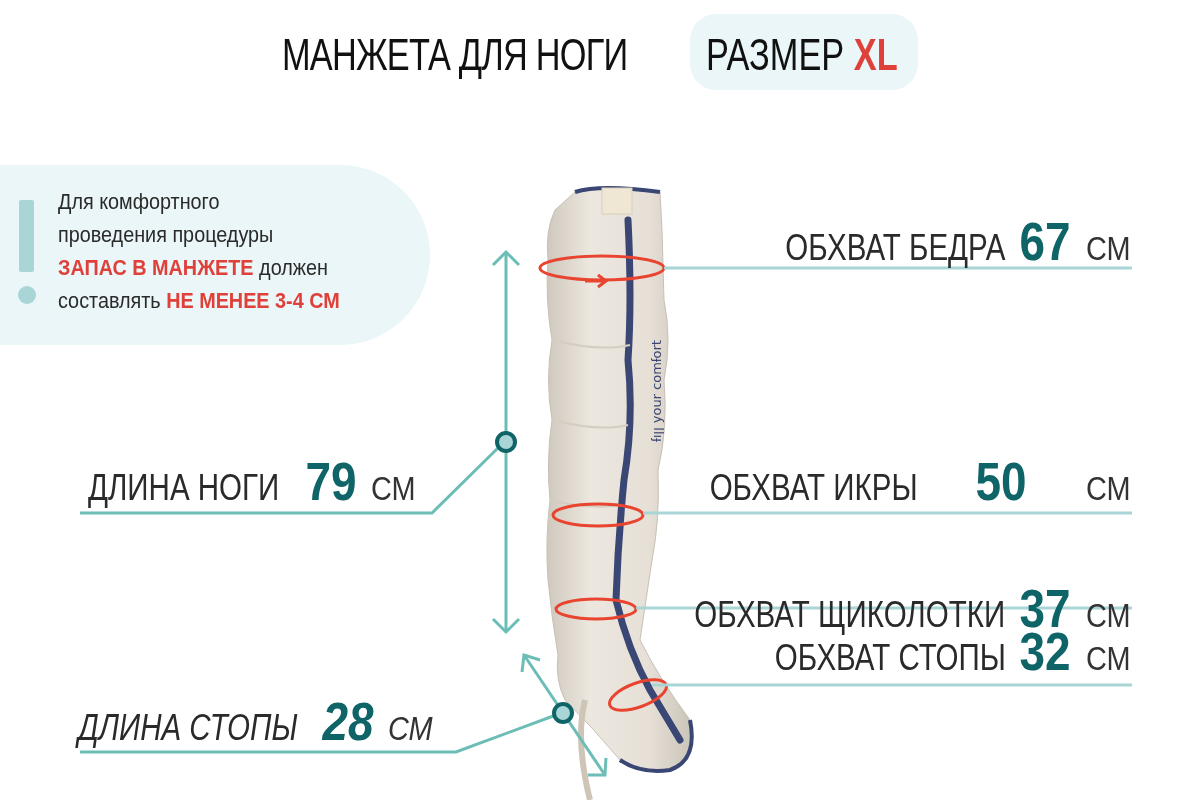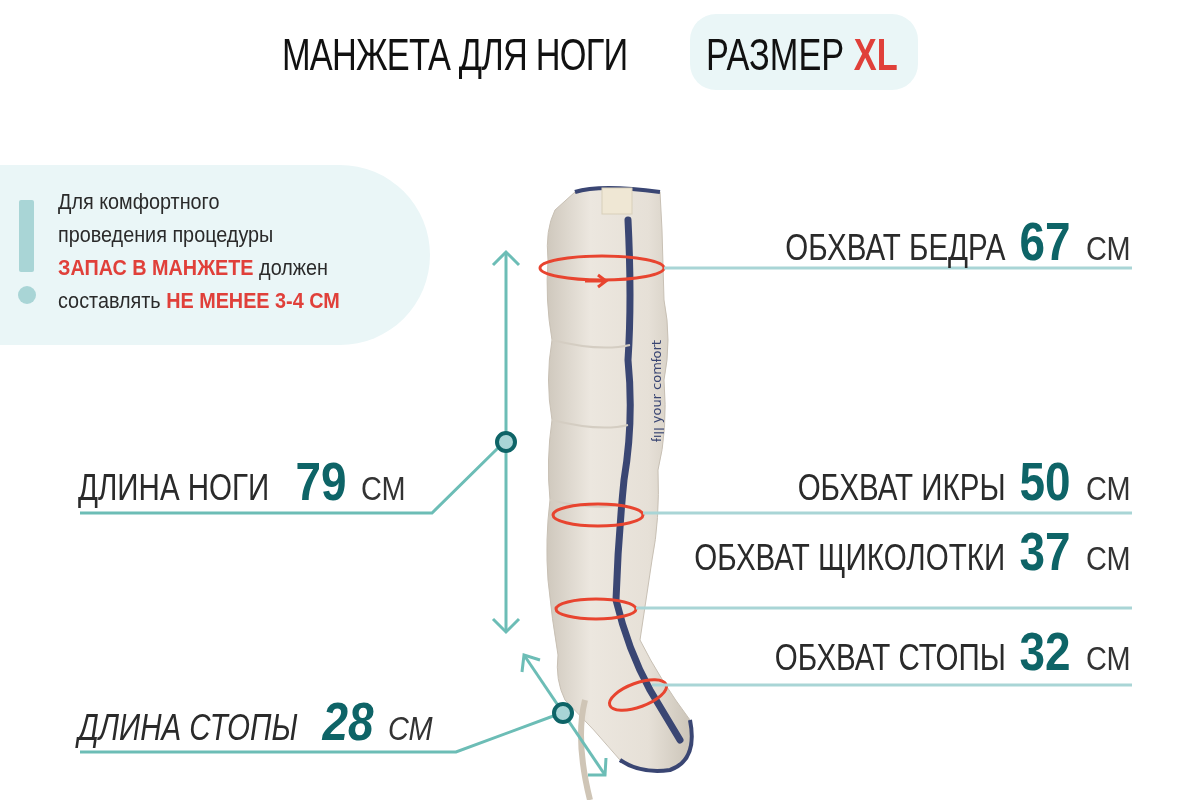--- a/index.html
+++ b/index.html
@@ -132,37 +132,37 @@
     <polyline points="80,752 456,752 556,715"></polyline>
   </g>
   <circle cx="563" cy="713" r="9" fill="#a9d5d6" stroke="#0e6467" stroke-width="4"></circle>
 </svg>
 
 <div class="measure right" style="top:210px;text-align:right;">
   <span class="lbl">ОБХВАТ БЕДРА</span>
   <span class="val">67</span>
   <span class="unit">СМ</span>
 </div>
-<div class="measure right" style="top:450px;">
+<div class="measure right" style="top:450px;gap:44px;">
   <span class="lbl">ОБХВАТ ИКРЫ</span>
   <span class="val">50</span>
   <span class="unit">СМ</span>
 </div>
-<div class="measure right" style="top:520px;justify-content:space-between;">
+<div class="measure right" style="top:577px;justify-content:space-between;">
   <span class="lbl">ОБХВАТ ЩИКОЛОТКИ</span>
   <span class="val">37</span>
   <span class="unit">СМ</span>
 </div>
 <div class="measure right" style="top:620px;justify-content:space-between;">
   <span class="lbl">ОБХВАТ СТОПЫ</span>
   <span class="val">32</span>
   <span class="unit">СМ</span>
 </div>
 
-<div class="measure left" style="left:78px; top:450px;">
+<div class="measure left" style="left:88px; top:450px;">
   <span class="lbl">ДЛИНА НОГИ</span>
   <span class="val" style="margin-left:-20px;">79</span>
   <span class="unit">СМ</span>
 </div>
 <div class="measure left" style="left:78px; top:690px;font-style:italic;">
   <span class="lbl">ДЛИНА СТОПЫ</span>
   <span class="val" style="margin-left:-28px;">28</span>
   <span class="unit">СМ</span>
 </div>
 

